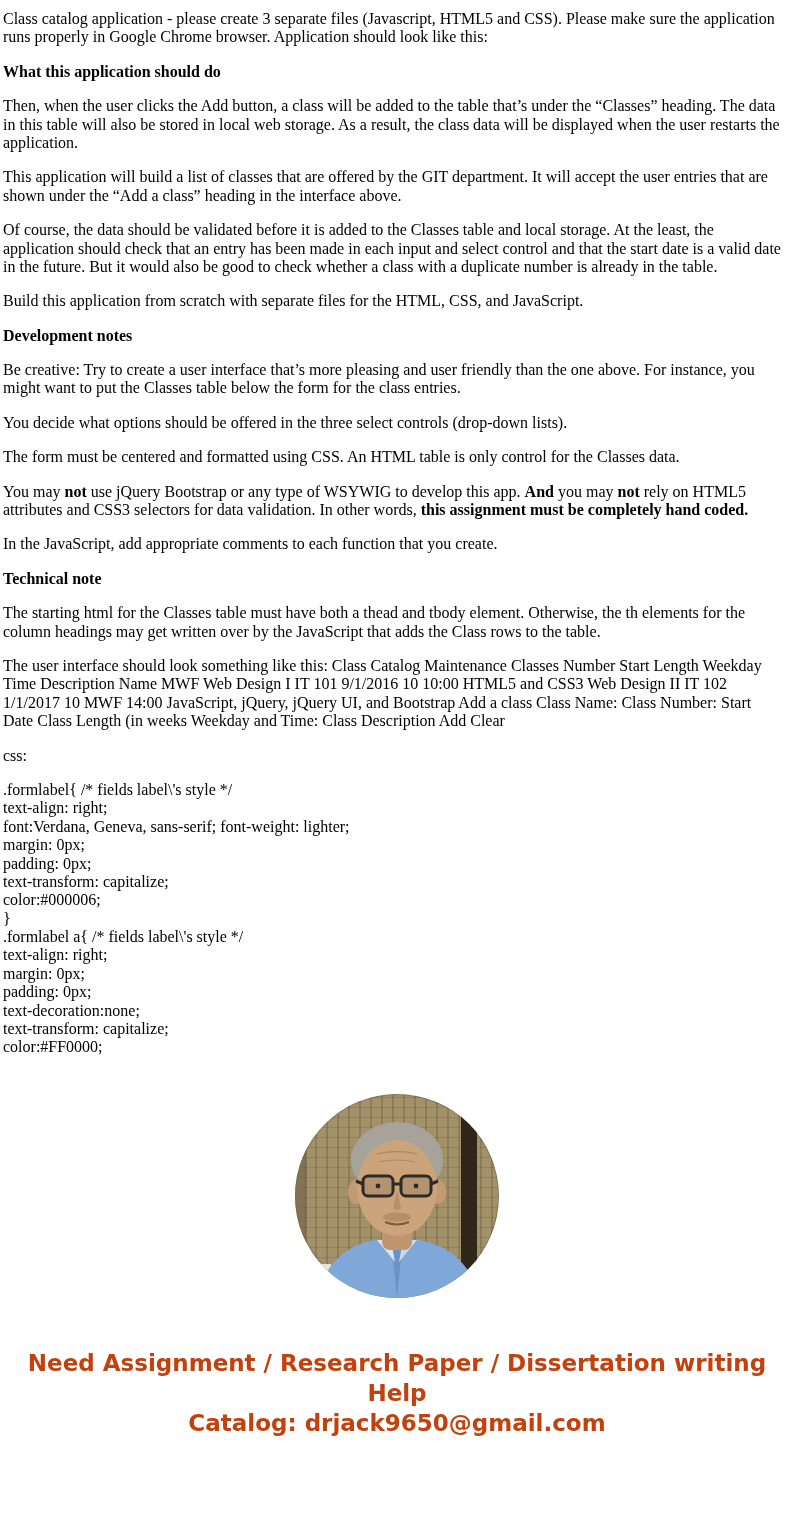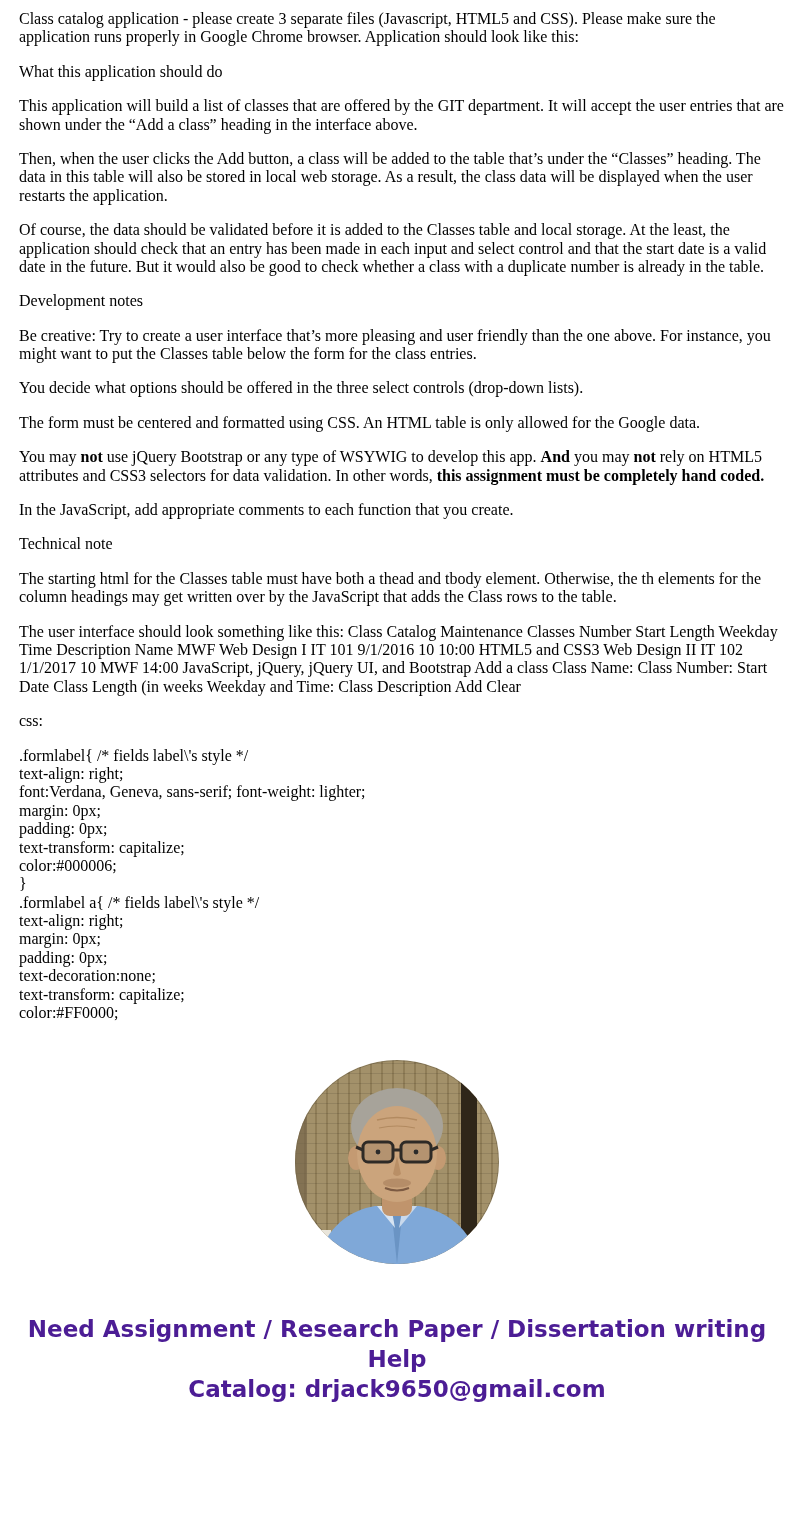--- a/index.html
+++ b/index.html
@@ -6,24 +6,24 @@
   body {
     width: 794px;
     height: 1523px;
     overflow: hidden;
     background: #ffffff;
     font-family: "Liberation Serif", serif;
     font-size: 16px;
     line-height: 1.15;
     color: #000000;
   }
-  .doc { padding: 10px 9px 0 19px; }
+  .doc { padding: 10px 9px 0 3px; }
   .doc p { margin: 16px 0; }
   .doc p.first { margin-top: 0; }
-  .sec-h { font-weight: normal; }
+  .sec-h { font-weight: bold; }
   .solution-h { font-size: 20px; font-weight: bold; margin: 22px 0 18px; }
   .emph { font-weight: bold; margin-top: 36px; }
   .code-block { margin-top: 16px; height: 285px; overflow: hidden; }
   .code-line { white-space: pre-wrap; }
   .avatar {
     width: 204px; height: 204px;
     border-radius: 50%;
     margin: 28px auto 0;
     overflow: hidden;
     position: relative;
@@ -33,40 +33,41 @@
     box-shadow: inset 0 0 0 1px rgba(0,0,0,0.18);
   }
   .avatar svg { position: absolute; left: 0; top: 0; display: block; }
   .footer-banner {
     margin-top: 50px;
     text-align: center;
     font-family: "DejaVu Sans", sans-serif;
     font-weight: bold;
     font-size: 23px;
     line-height: 30px;
-    color: #4c1d95;
+    color: #c2410c;
   }
   .footer-banner p { margin: 0; }
 </style>
 </head>
 <body>
 
 <div class="doc">
   <p class="first">Class catalog application - please create 3 separate files (Javascript, HTML5 and CSS). Please make sure the application runs properly in Google Chrome browser. Application should look like this:</p>
 
   <p class="sec-h">What this application should do</p>
+  <p>Then, when the user clicks the Add button, a class will be added to the table that’s under the “Classes” heading. The data in this table will also be stored in local web storage. As a result, the class data will be displayed when the user restarts the application.</p>
   <p>This application will build a list of classes that are offered by the GIT department. It will accept the user entries that are shown under the “Add a class” heading in the interface above.</p>
-  <p>Then, when the user clicks the Add button, a class will be added to the table that’s under the “Classes” heading. The data in this table will also be stored in local web storage. As a result, the class data will be displayed when the user restarts the application.</p>
   <p>Of course, the data should be validated before it is added to the Classes table and local storage. At the least, the application should check that an entry has been made in each input and select control and that the start date is a valid date in the future. But it would also be good to check whether a class with a duplicate number is already in the table.</p>
 
+  <p>Build this application from scratch with separate files for the HTML, CSS, and JavaScript.</p>
 
   <p class="sec-h">Development notes</p>
   <p>Be creative: Try to create a user interface that’s more pleasing and user friendly than the one above. For instance, you might want to put the Classes table below the form for the class entries.</p>
   <p>You decide what options should be offered in the three select controls (drop-down lists).</p>
-  <p>The form must be centered and formatted using CSS. An HTML table is only allowed for the Google data.</p>
+  <p>The form must be centered and formatted using CSS. An HTML table is only control for the Classes data.</p>
   <p><span>You may </span><span class="emph">not</span><span> use jQuery Bootstrap or any type of WSYWIG to develop this app. </span><span class="emph">And</span><span> you may </span><span class="emph">not</span><span> rely on HTML5 attributes and CSS3 selectors for data validation. In other words, </span><span class="emph">this assignment must be completely hand coded.</span></p>
   <p>In the JavaScript, add appropriate comments to each function that you create.</p>
 
   <p class="sec-h">Technical note</p>
   <p>The starting html for the Classes table must have both a thead and tbody element. Otherwise, the th elements for the column headings may get written over by the JavaScript that adds the Class rows to the table.</p>
   <p>The user interface should look something like this: Class Catalog Maintenance Classes Number Start Length Weekday Time Description Name MWF Web Design I IT 101 9/1/2016 10 10:00 HTML5 and CSS3 Web Design II IT 102 1/1/2017 10 MWF 14:00 JavaScript, jQuery, jQuery UI, and Bootstrap Add a class Class Name: Class Number: Start Date Class Length (in weeks Weekday and Time: Class Description Add Clear</p>
 
   <p>css:</p>
 
   <div class="code-block">

